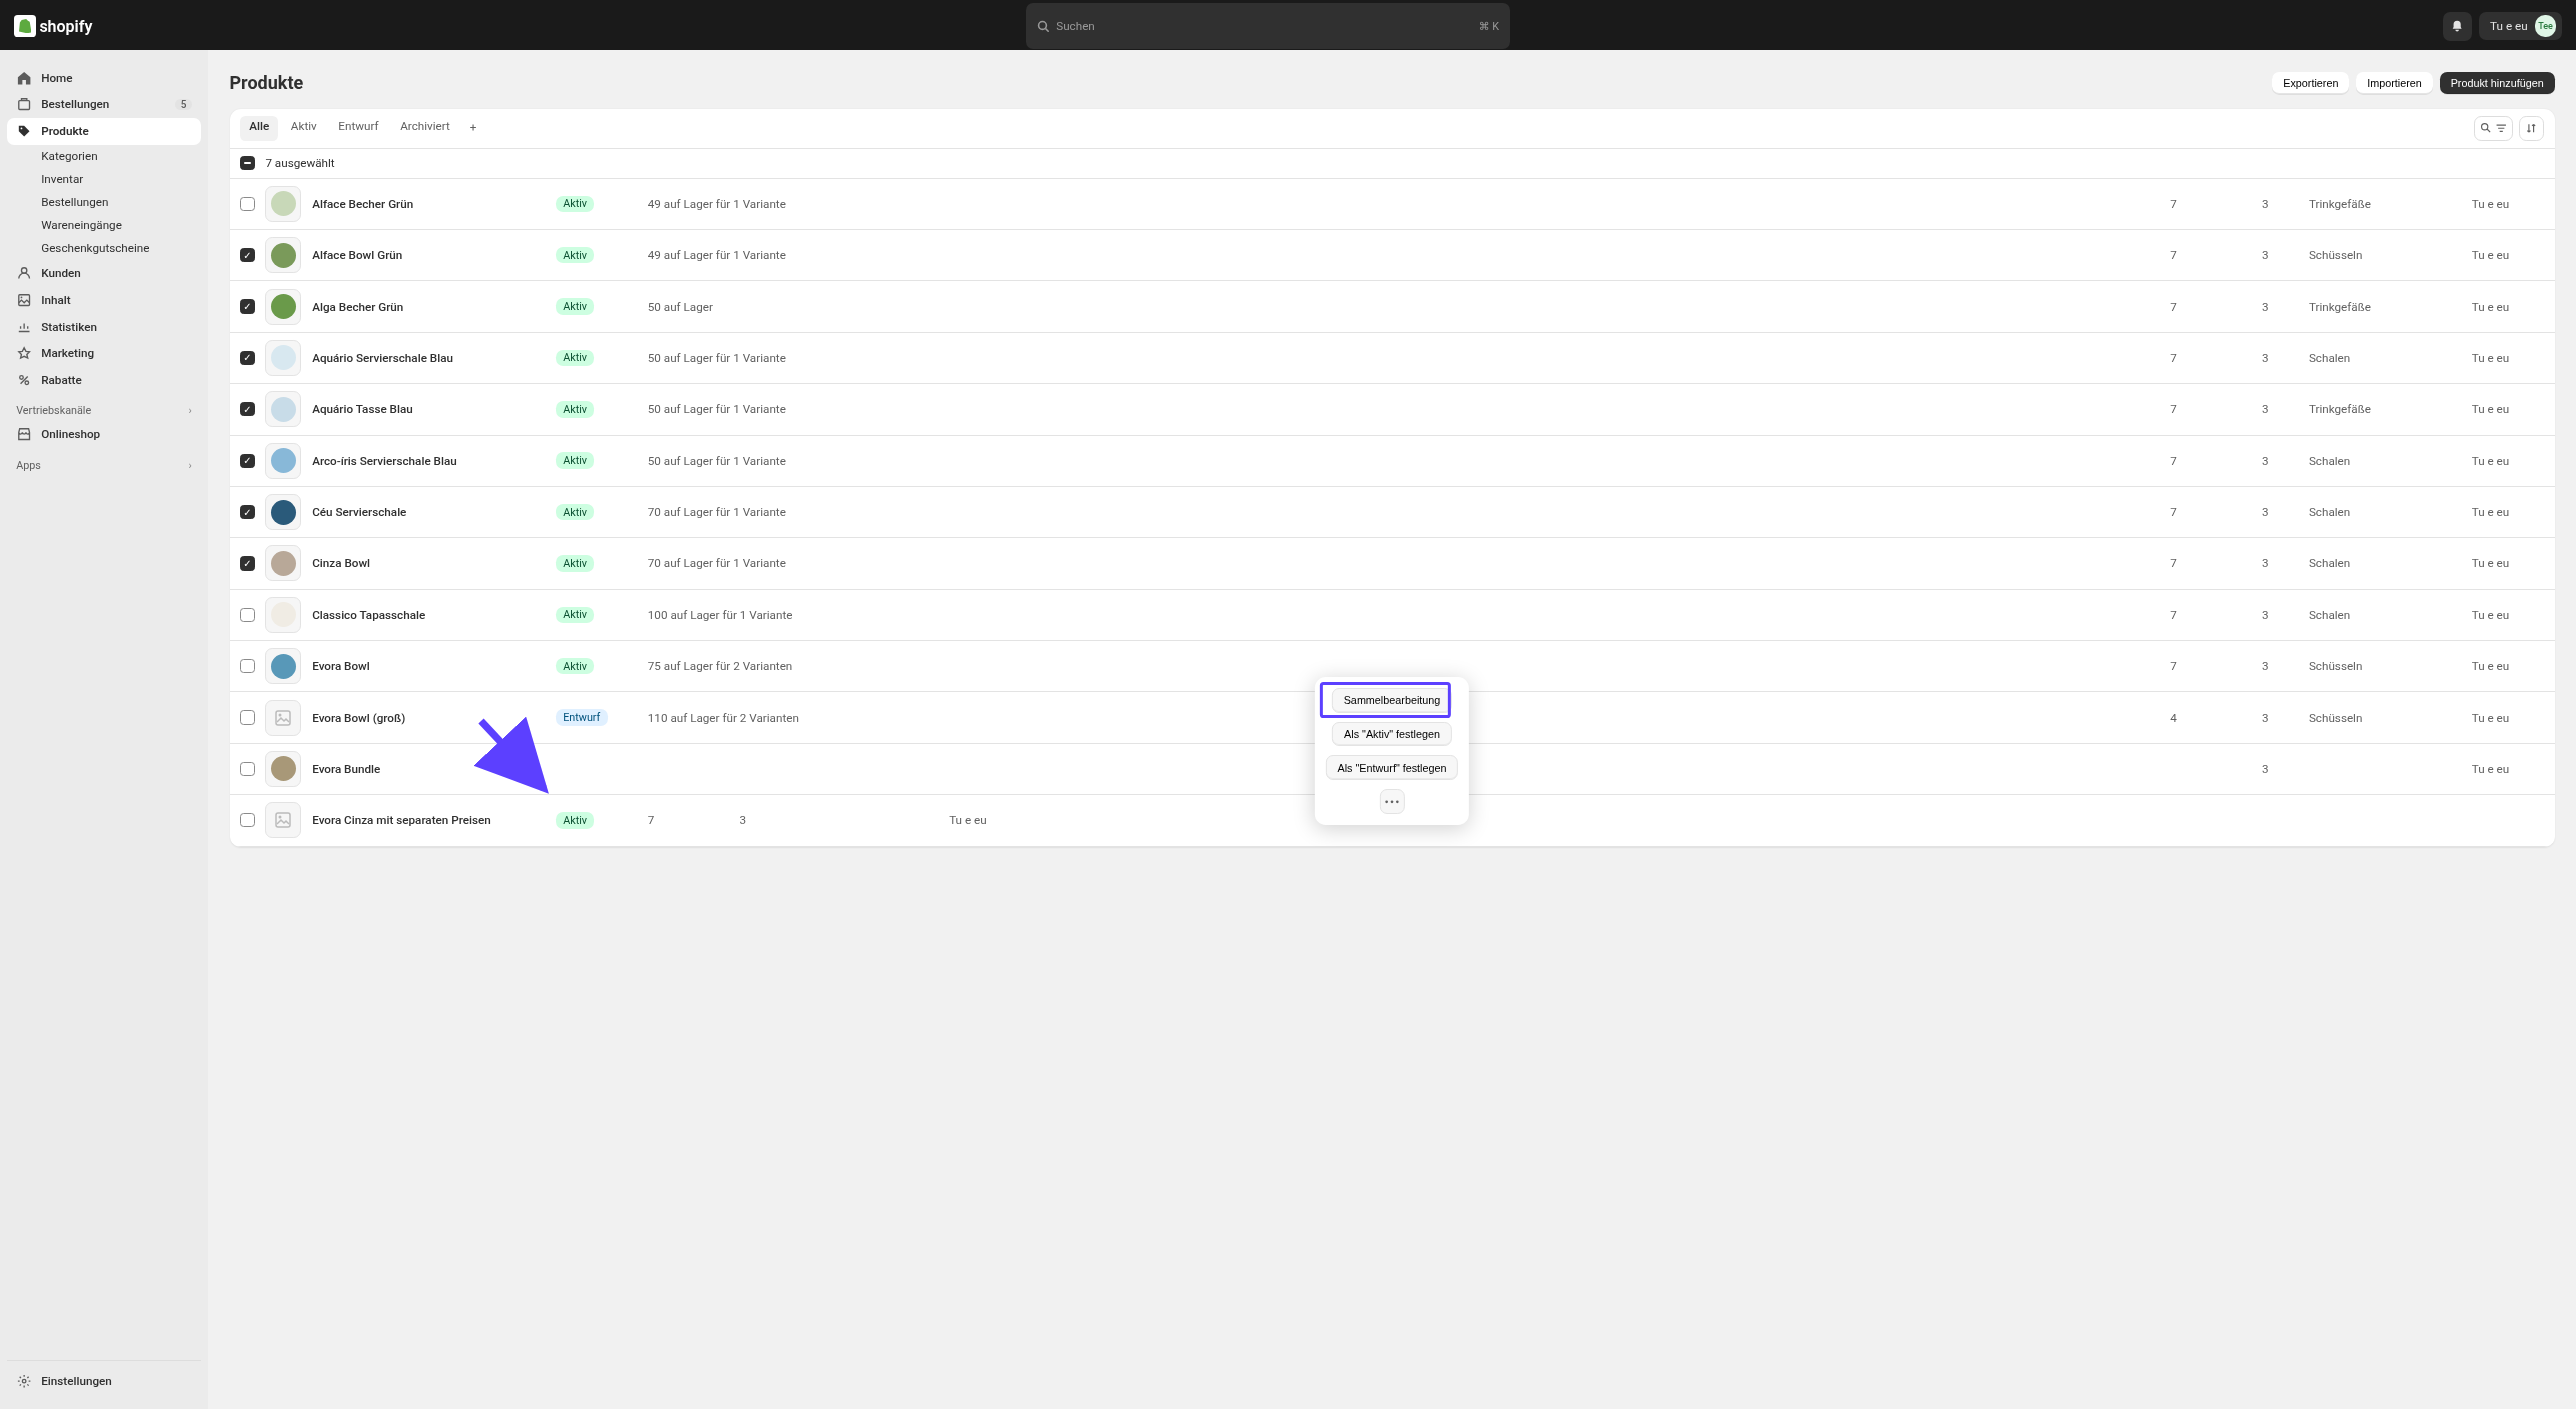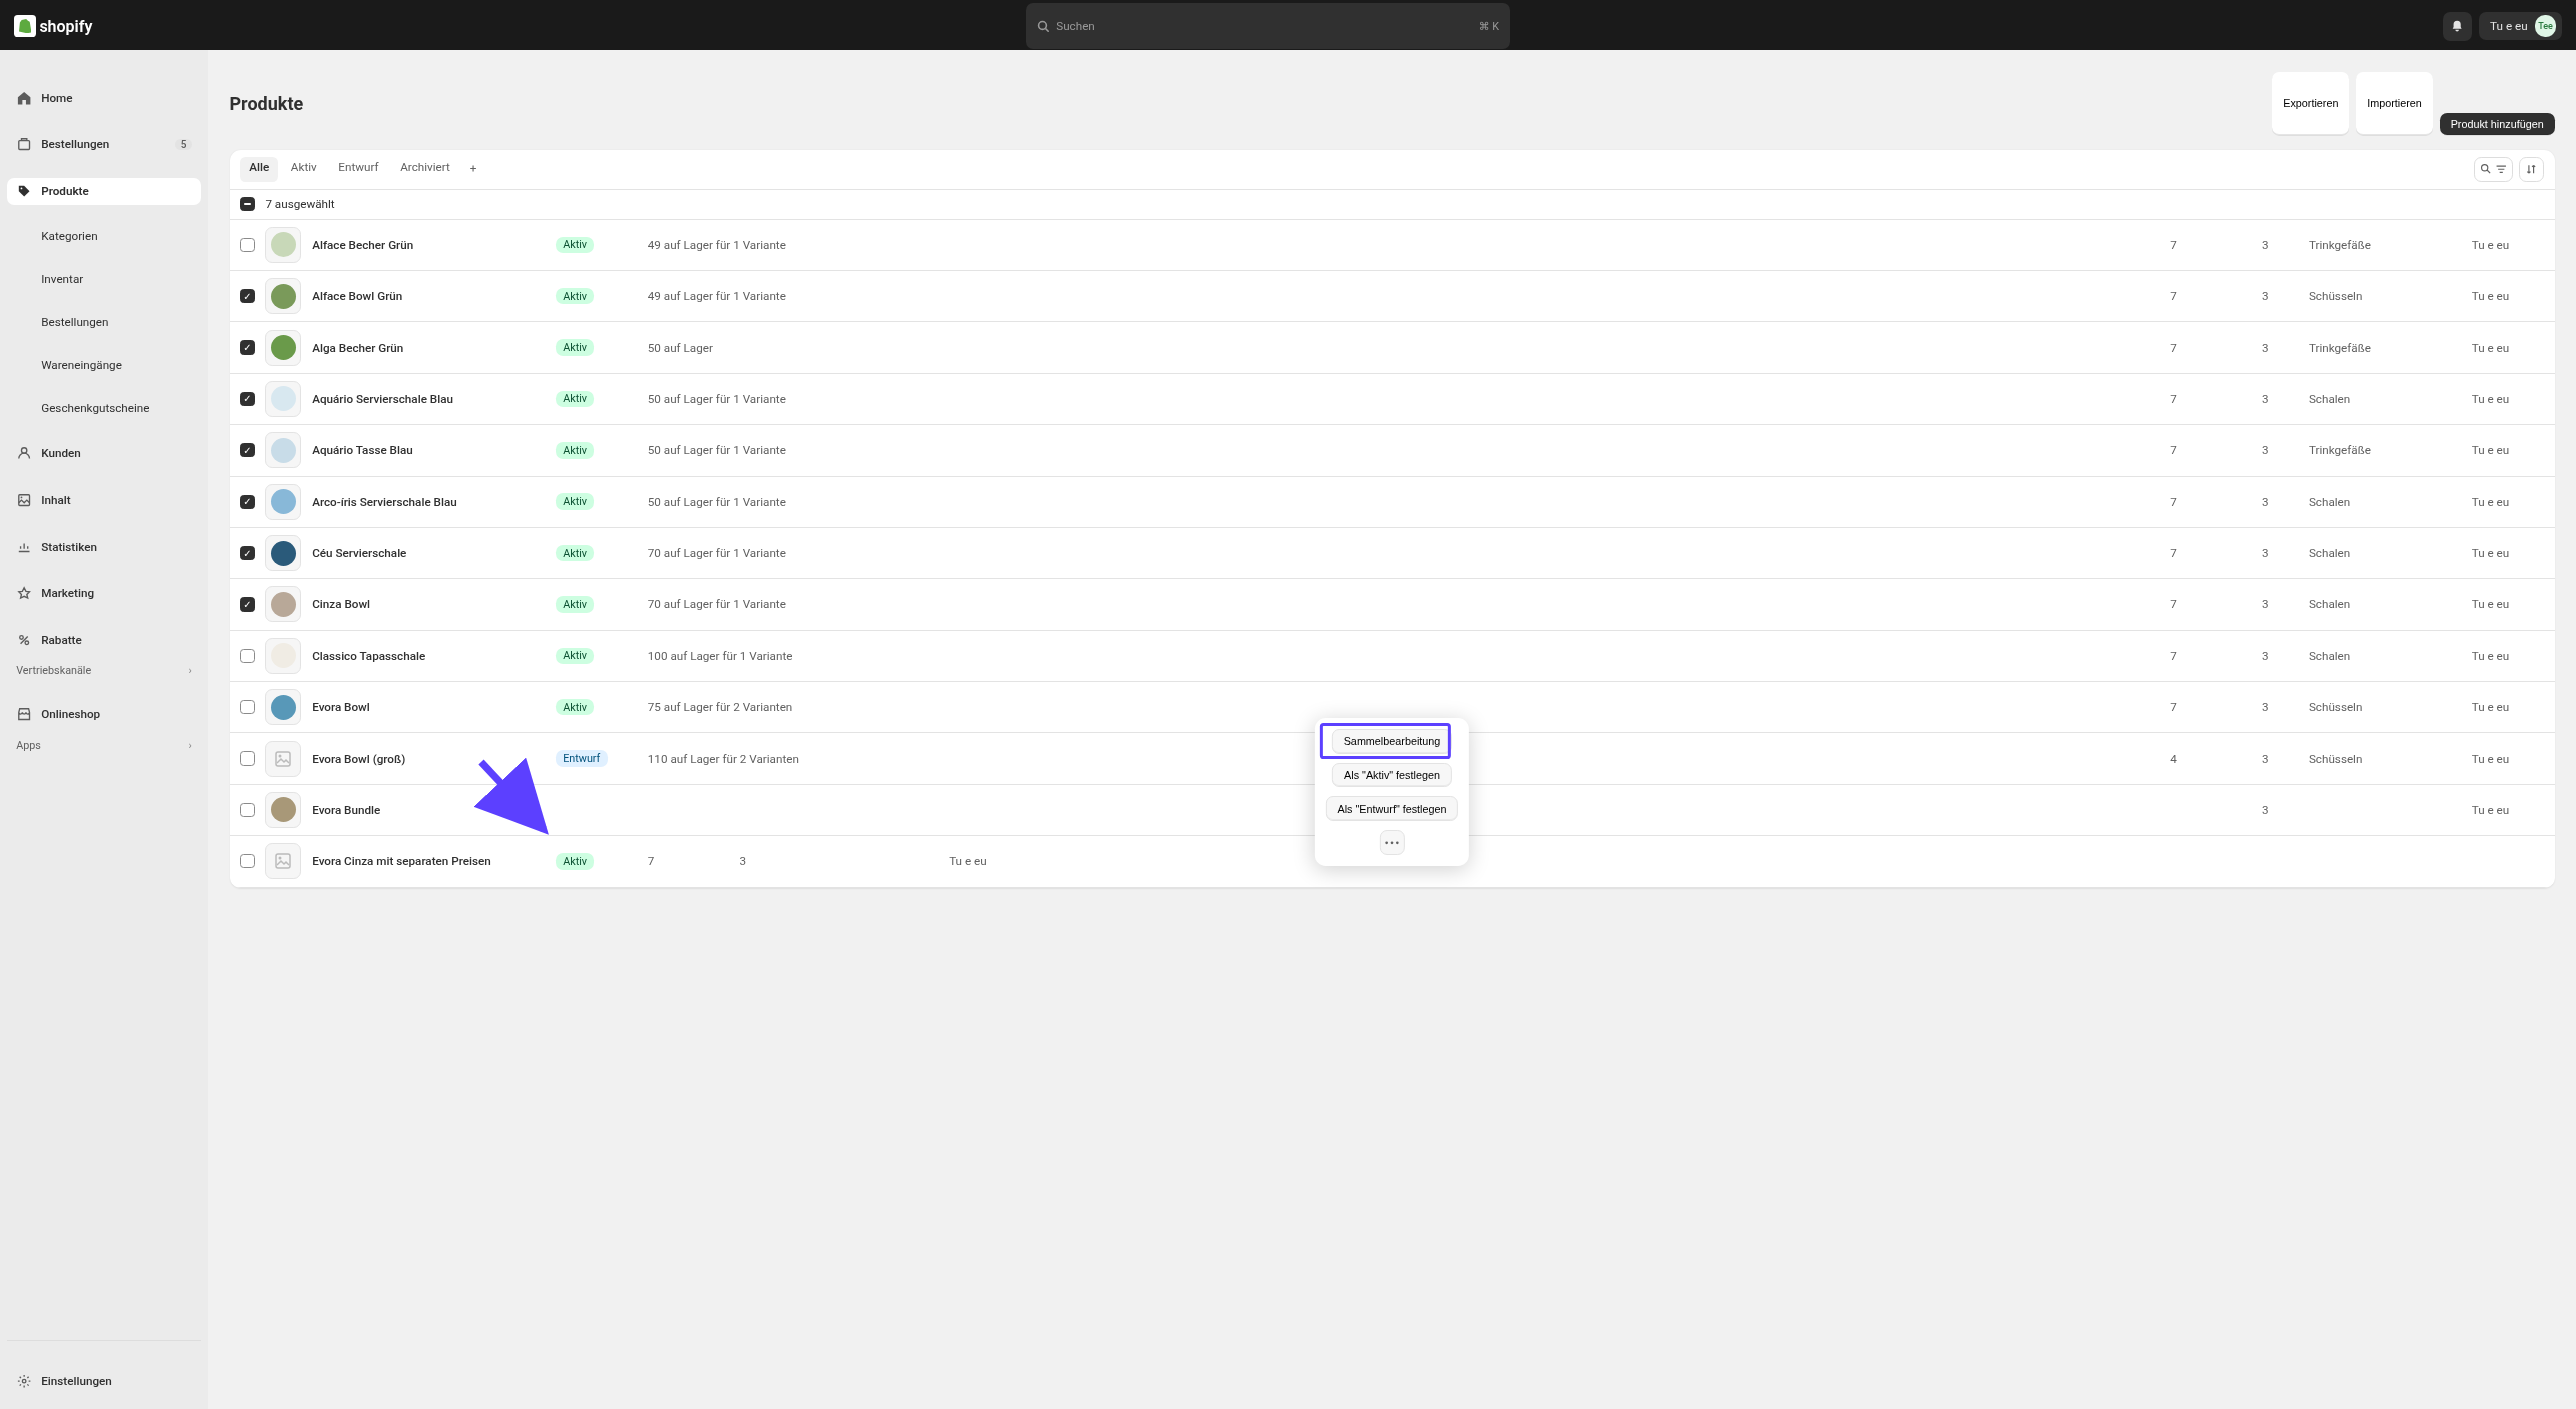--- a/index.html
+++ b/index.html
@@ -13,37 +13,37 @@
     .search-box { width: 484px; height: 46px; background: #303030; border-radius: 7.2px; display: flex; align-items: center; padding: 0 10.8px; color: #999; gap: 7.2px; }
     .search-box .placeholder { flex: 1; }
     .search-box .shortcut { color: #999; font-size: 10.8px; }
     .topbar-right { display: flex; align-items: center; gap: 7.2px; }
     .notif-btn { width: 29px; height: 29px; background: #303030; border-radius: 7.2px; display: flex; align-items: center; justify-content: center; color: #fff; }
     .account { display: flex; align-items: center; gap: 7.2px; background: #303030; border-radius: 7.2px; padding: 3.6px 5.4px 3.6px 10.8px; color: #e3e3e3; font-size: 11.7px; }
     .avatar { width: 21.5px; height: 21.5px; background: #dff5e6; border-radius: 10px; display: flex; align-items: center; justify-content: center; font-size: 9px; color: #2a7a3f; font-weight: 500; }
     
     .sidebar { position: fixed; top: 50px; left: 0; bottom: 0; width: 208px; background: #ebebeb; padding: 14.3px 7.2px; display: flex; flex-direction: column; }
     .sidebar-wrap { flex: 1; overflow-y: auto; }
-    .nav-item { display: flex; align-items: center; gap: 9px; padding: 5.4px 9px; border-radius: 7.2px; cursor: pointer; color: #303030; font-weight: 500; margin-top: 20px; }
+    .nav-item { display: flex; align-items: center; gap: 9px; padding: 5.4px 9px; border-radius: 7.2px; cursor: pointer; color: #303030; font-weight: 500; }
     .nav-item.active { background: #fff; font-weight: 600; }
     .nav-item .icon { width: 16px; height: 16px; display: flex; align-items: center; justify-content: center; color: #5c5c5c; }
     .nav-item.active .icon { color: #303030; }
     .nav-item .badge { margin-left: auto; background: #e3e3e3; border-radius: 7.2px; padding: 0 5.4px; font-size: 10px; color: #5c5c5c; }
     .nav-sub { padding-left: 25px; }
     .nav-sub .nav-item { font-weight: 400; font-size: 11.7px; padding: 4.5px 9px; }
     .nav-section { font-size: 10.8px; color: #616161; padding: 10.8px 9px 3.6px; display: flex; align-items: center; justify-content: space-between; }
     .nav-section .chev { color: #8a8a8a; }
     .sidebar-bottom { border-top: 0.9px solid #ddd; padding-top: 7.2px; }
     
     .main { margin-left: 208px; margin-top: 50px; padding: 21.5px; }
     .page-header { display: flex; align-items: center; justify-content: space-between; margin-bottom: 14.3px; }
     .page-title { font-size: 18px; font-weight: 700; }
     .header-actions { display: flex; gap: 7.2px; }
     .btn { padding: 5.4px 10.8px; border-radius: 7.2px; font-size: 10.8px; font-weight: 500; cursor: pointer; border: none; background: #fff; box-shadow: 0 0.9px 0 rgba(0,0,0,0.08), inset 0 -0.9px 0 rgba(0,0,0,0.1); }
-    .btn-primary { background: #303030; color: #fff; margin-top: 41px; }
+    .btn-primary { background: #303030; color: #fff; }
     
     .card { background: #fff; border-radius: 10.8px; box-shadow: 0 0.9px 1.8px rgba(0,0,0,0.08); overflow: hidden; position: relative; }
     .tabs-row { display: flex; padding: 7.2px 10.8px; gap: 3.6px; border-bottom: 0.9px solid #e3e3e3; }
     .tab { padding: 3.6px 9px; border-radius: 5.4px; font-size: 11.7px; cursor: pointer; color: #616161; }
     .tab.active { background: #f1f1f1; color: #303030; font-weight: 500; }
     .tab-add { width: 21.5px; height: 21.5px; display: flex; align-items: center; justify-content: center; cursor: pointer; color: #616161; border-radius: 5.4px; }
     .tabs-right { margin-left: auto; display: flex; gap: 5.4px; }
     .icon-btn { width: 25px; height: 25px; border: 0.9px solid #ddd; border-radius: 7.2px; display: flex; align-items: center; justify-content: center; cursor: pointer; color: #616161; }
     .icon-btn-wide { width: 39px; }
     

